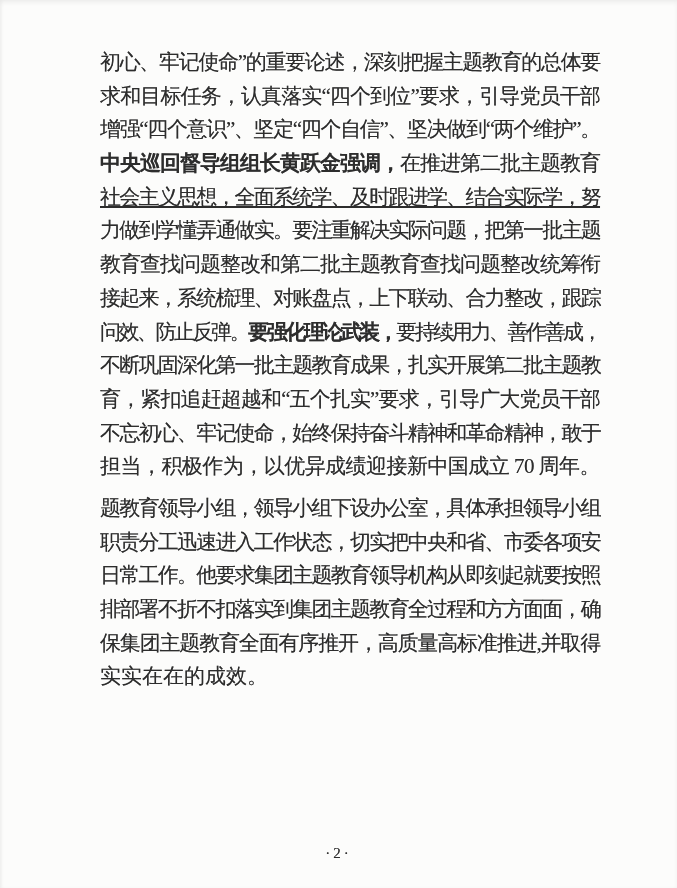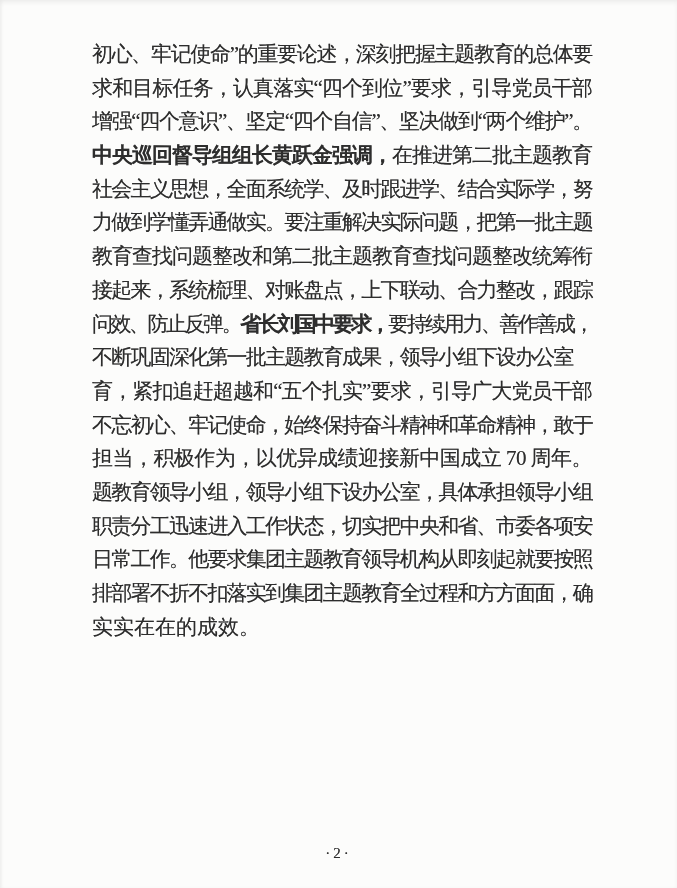--- a/index.html
+++ b/index.html
@@ -16,21 +16,21 @@
     font-family: "Liberation Serif", "DejaVu Serif", serif;
     box-shadow: inset 0 3px 4px rgba(0,0,0,0.05), inset 2px 0 3px rgba(0,0,0,0.03);
   }
   .text-block {
     position: absolute;
     left: 92px;
     top: 38px;
     width: 500px;
     color: #2d2d2d;
   }
-  .paragraph { margin: 0; padding: 0; }
+  .paragraph { margin: 8px; padding: 0; }
   .line {
     height: 33.7px;
     line-height: 33.7px;
     font-size: 21px;
     white-space: nowrap;
     text-shadow: 0 0 0.5px rgba(45,45,45,0.55);
   }
   .line-inner { display: inline-block; }
   .line-inner.indent { padding-left: 43px; }
   .bold { font-weight: bold; }
@@ -49,32 +49,33 @@
 </head>
 <body>
 
 <div class="page">
   <div class="text-block">
       <div class="paragraph">
         <div class="line"><span class="line-inner" style="letter-spacing: -1.32031px;"><span class="">初心、牢记使命”的重要论述，深刻把握主题教育的总体要</span></span></div>
         <div class="line"><span class="line-inner" style="letter-spacing: -0.871394px;"><span class="">求和目标任务，认真落实“四个到位”要求，引导党员干部</span></span></div>
         <div class="line"><span class="line-inner" style="letter-spacing: -1.34267px;"><span class="">增强“四个意识”、坚定“四个自信”、坚决做到“两个维护”。</span></span></div>
         <div class="line"><span class="line-inner" style="letter-spacing: -1px;"><span class="bold">中央巡回督导组组长黄跃金强调，</span><span class="">在推进第二批主题教育</span></span></div>
-        <div class="line"><span class="line-inner" style="letter-spacing: -1.76923px;"><span class="">社会主义思想，全面系统学、及时跟进学、结合实际学，努</span></span></div>
+        <div class="line"><span class="line-inner" style="letter-spacing: -1.76923px; text-decoration: underline;"><span class="">社会主义思想，全面系统学、及时跟进学、结合实际学，努</span></span></div>
         <div class="line"><span class="line-inner" style="letter-spacing: -1.76923px;"><span class="">力做到学懂弄通做实。要注重解决实际问题，把第一批主题</span></span></div>
         <div class="line"><span class="line-inner" style="letter-spacing: -1px;"><span class="">教育查找问题整改和第二批主题教育查找问题整改统筹衔</span></span></div>
         <div class="line"><span class="line-inner" style="letter-spacing: -1.76923px;"><span class="">接起来，系统梳理、对账盘点，上下联动、合力整改，跟踪</span></span></div>
-        <div class="line"><span class="line-inner" style="letter-spacing: -2.48148px;"><span class="">问效、防止反弹。</span><span class="bold">省长刘国中要求，</span><span class="">要持续用力、善作善成，</span></span></div>
-        <div class="line"><span class="line-inner" style="letter-spacing: -1.76923px;"><span class="">不断巩固深化第一批主题教育成果，领导小组下设办公室</span></span></div>
+        <div class="line"><span class="line-inner" style="letter-spacing: -2.48148px;"><span class="">问效、防止反弹。</span><span class="bold">要强化理论武装，</span><span class="">要持续用力、善作善成，</span></span></div>
+        <div class="line"><span class="line-inner" style="letter-spacing: -1.76923px;"><span class="">不断巩固深化第一批主题教育成果，扎实开展第二批主题教</span></span></div>
         <div class="line"><span class="line-inner" style="letter-spacing: -0.871394px;"><span class="">育，紧扣追赶超越和“五个扎实”要求，引导广大党员干部</span></span></div>
         <div class="line"><span class="line-inner" style="letter-spacing: -1.76923px;"><span class="">不忘初心、牢记使命，始终保持奋斗精神和革命精神，敢于</span></span></div>
         <div class="line"><span class="line-inner" style="letter-spacing: -0.537037px;"><span class="">担当，积极作为，以优异成绩迎接新中国成立 70 周年。</span></span></div>
       </div>
       <div class="paragraph">
         <div class="line"><span class="line-inner" style="letter-spacing: -1.76923px;"><span class="">题教育领导小组，领导小组下设办公室，具体承担领导小组</span></span></div>
         <div class="line"><span class="line-inner" style="letter-spacing: -1.76923px;"><span class="">职责分工迅速进入工作状态，切实把中央和省、市委各项安</span></span></div>
         <div class="line"><span class="line-inner" style="letter-spacing: -1.76923px;"><span class="">日常工作。他要求集团主题教育领导机构从即刻起就要按照</span></span></div>
         <div class="line"><span class="line-inner" style="letter-spacing: -1.76923px;"><span class="">排部署不折不扣落实到集团主题教育全过程和方方面面，确</span></span></div>
+        <div class="line"><span class="line-inner" style="letter-spacing: -1.16346px;"><span class="">保集团主题教育全面有序推开，高质量高标准推进,并取得</span></span></div>
         <div class="line"><span class="line-inner"><span class="">实实在在的成效。</span></span></div>
       </div>
     </div>
   <div class="footer">·2·</div>
 </div>
 
 </body></html>

